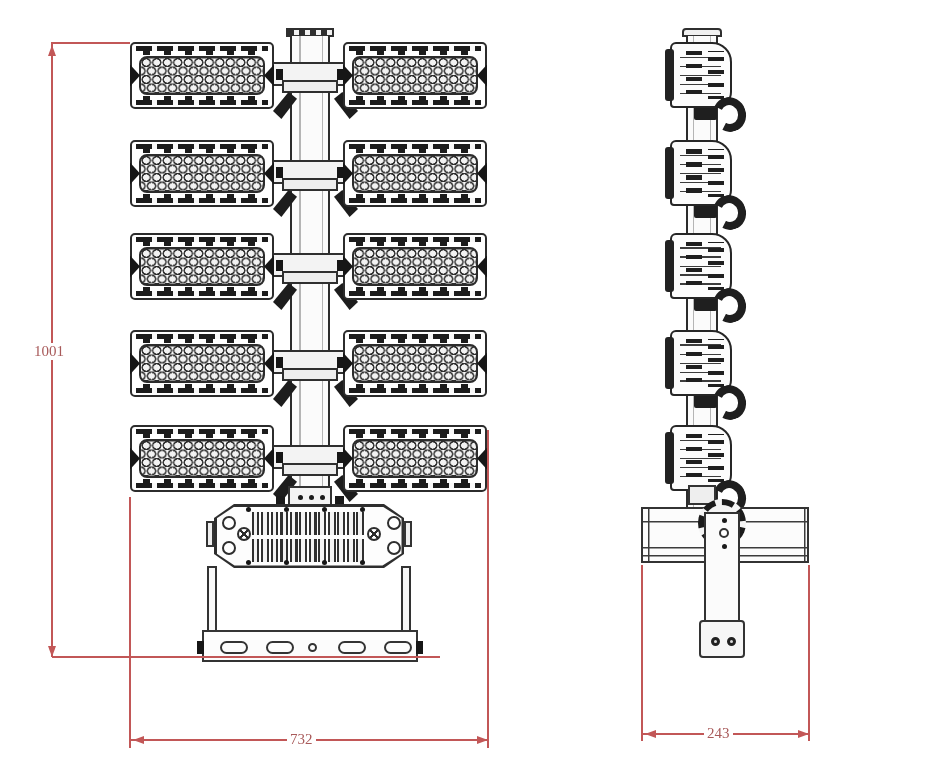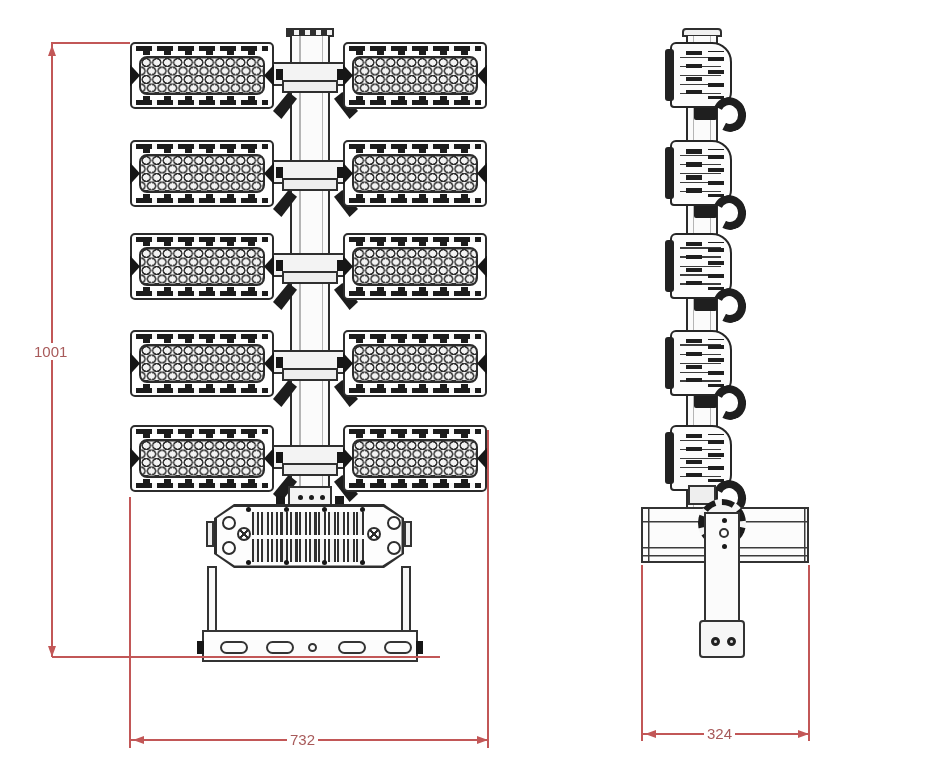--- a/index.html
+++ b/index.html
@@ -1,17 +1,17 @@
 <!DOCTYPE html>
 <html><head>
 <meta charset="utf-8">
 <style>
   html,body{margin:0;padding:0;background:#fff;}
   .canvas{position:relative;width:933px;height:767px;background:#ffffff;overflow:hidden;
-          font-family:Liberation Sans, sans-serif;}
+          font-family:Liberation Serif, serif;}
   .canvas *{position:absolute;box-sizing:border-box;}
 
   
   .fmod{width:144px;height:67px;border:2px solid #2c2c2c;border-radius:5px;background:#fff;}
   .fmod .strip{left:4px;right:4px;height:5px;
     background:repeating-linear-gradient(90deg,#1c1c1c 0 16px,#f8f8f8 16px 21px);}
   .fmod .strip.top{top:2px}.fmod .strip.bot{bottom:2px}
   .fmod .tabs{left:4px;right:4px;height:4px;
     background:repeating-linear-gradient(90deg,rgba(0,0,0,0) 0 7px,#1c1c1c 7px 14px,rgba(0,0,0,0) 14px 21px);}
   .fmod .tabs.top{top:7px}.fmod .tabs.bot{bottom:7px}
@@ -346,15 +346,15 @@
   <div class="dim hline" style="left:130px;top:739px;width:358px"></div>
   <div class="arr left" style="left:130px;top:736px"></div>
   <div class="arr right" style="left:477px;top:736px"></div>
   <div class="dimlabel" style="left:287px;top:731px">732</div>
 
   <div class="dim vline" style="left:641px;top:565px;height:176px"></div>
   <div class="dim vline" style="left:808px;top:565px;height:176px"></div>
   <div class="dim hline" style="left:642px;top:733px;width:167px"></div>
   <div class="arr left" style="left:642px;top:730px"></div>
   <div class="arr right" style="left:798px;top:730px"></div>
-  <div class="dimlabel" style="left:704px;top:725px">324</div>
+  <div class="dimlabel" style="left:704px;top:725px">243</div>
 
 </div>
 
 </body></html>

